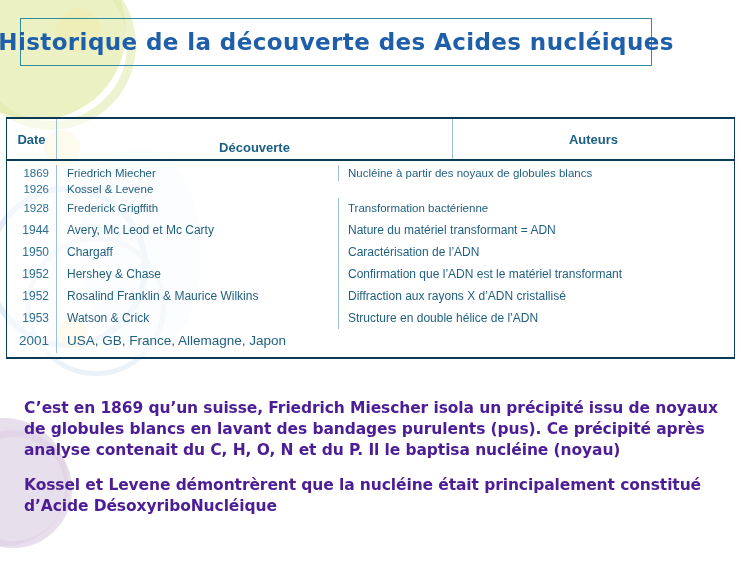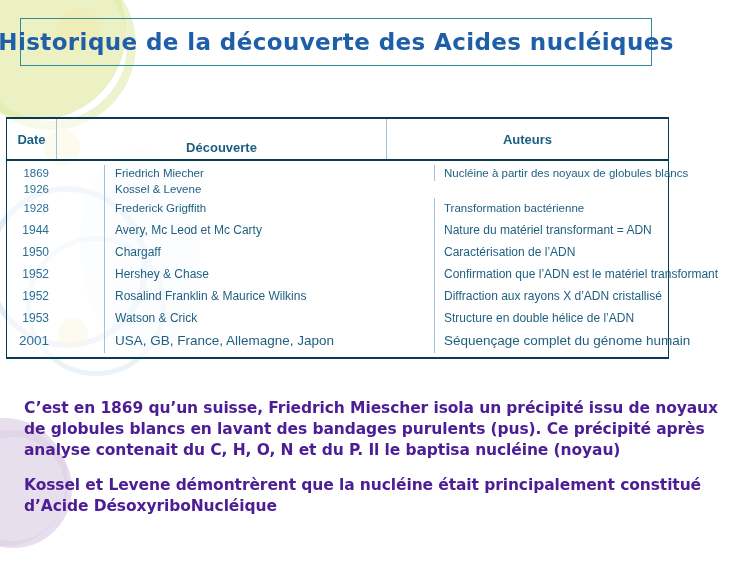--- a/index.html
+++ b/index.html
@@ -85,21 +85,21 @@
     font-size: 23px;
     letter-spacing: .4px;
     color: #1f5fa9;
     white-space: nowrap;
   }
 
   
   #history-table {
     position: absolute;
     left: 6px; top: 117px;
-    width: 663px;
+    width: 729px;
     z-index: 3;
     border-top: 2px solid #0b3a56;
     border-bottom: 2px solid #0b3a56;
     border-left: 1px solid #0b3a56;
     border-right: 1px solid #0b3a56;
     box-sizing: border-box;
     background: rgba(255,255,255,0.55);
   }
   #table-header-row {
     display: flex;
@@ -115,21 +115,21 @@
     font-size: 13px;
     box-sizing: border-box;
   }
   .col-date  { width: 49px; flex: 0 0 49px; }
   .col-auth  { width: 282px; flex: 0 0 282px; border-left: 1px solid #9fc2d8; }
   .col-disc  { flex: 1 1 auto; border-left: 1px solid #9fc2d8; }
 
   .hdr-decouverte { align-items: flex-end; padding-bottom: 4px; }
 
   #table-body { padding: 0; }
-  .trow { display: flex; align-items: flex-start; gap: 48px; }
+  .trow { display: flex; align-items: flex-start; }
   .cell-date {
     width: 49px; flex: 0 0 49px;
     text-align: right;
     padding-right: 7px;
     box-sizing: border-box;
     color: #2c6f92;
   }
   .cell-auth {
     width: 282px; flex: 0 0 282px;
     border-left: 1px solid #9fc2d8;
@@ -249,21 +249,20 @@
 
     <div class="trow sz-8">
       <div class="cell-date">1953</div>
       <div class="cell-auth">Watson &amp; Crick</div>
       <div class="cell-disc">Structure en double hélice de l’ADN</div>
     </div>
 
     <div class="trow sz-9">
       <div class="cell-date">2001</div>
       <div class="cell-auth">USA, GB, France, Allemagne, Japon</div>
-      <div class="cell-disc">Séquençage complet du génome humain</div>
     </div>
 
   </div>
 </div>
 
 <div id="notes">
   <p class="note-para">C’est en 1869 qu’un suisse, Friedrich Miescher isola un précipité issu de noyaux de globules blancs en lavant des bandages purulents (pus). Ce précipité après analyse contenait du C, H, O, N et du P. Il le baptisa nucléine (noyau)</p>
   <p class="note-para">Kossel et Levene démontrèrent que la nucléine était principalement constitué d’Acide DésoxyriboNucléique</p>
 </div>
 

